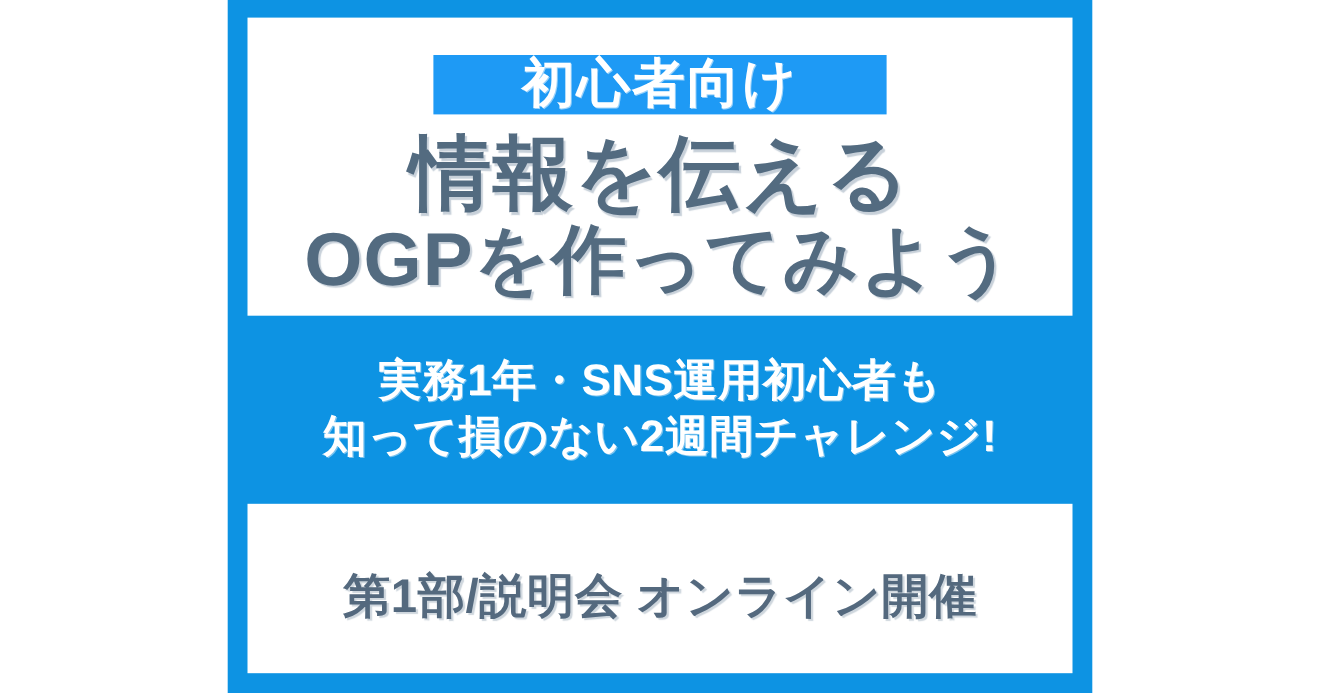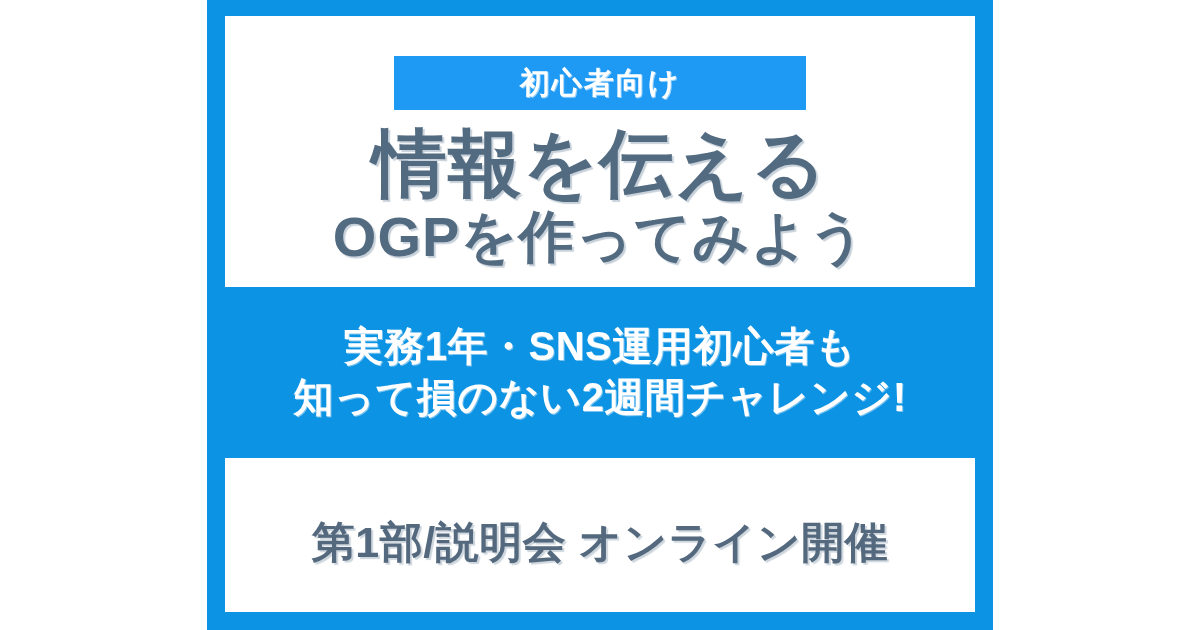--- a/index.html
+++ b/index.html
@@ -54,21 +54,21 @@
 
   
   #badge {
     background: #1e9af5;
     color: #ffffff;
     width: 412px;
     height: 54px;
     display: flex;
     align-items: center;
     justify-content: center;
-    font-size: 30px;
+    font-size: 48px;
     font-weight: bold;
     letter-spacing: 2px;
     line-height: 1;
     text-shadow: 1px 1px 0 rgba(255,255,255,0.55);
     box-sizing: border-box;
   }
 
   
   #main-title {
     margin-top: 16px;
@@ -78,21 +78,21 @@
     line-height: 1.02;
     letter-spacing: 1px;
     text-shadow: 2px 2px 1px rgba(180,192,204,0.75);
   }
   #title-line-1 {
     display: block;
     font-size: 74px;
   }
   #title-line-2 {
     display: block;
-    font-size: 56px;
+    font-size: 68px;
     margin-top: 6px;
   }
 
   
   #panel-band {
     height: 183px;
     width: 100%;
     display: flex;
     flex-direction: column;
     align-items: center;

